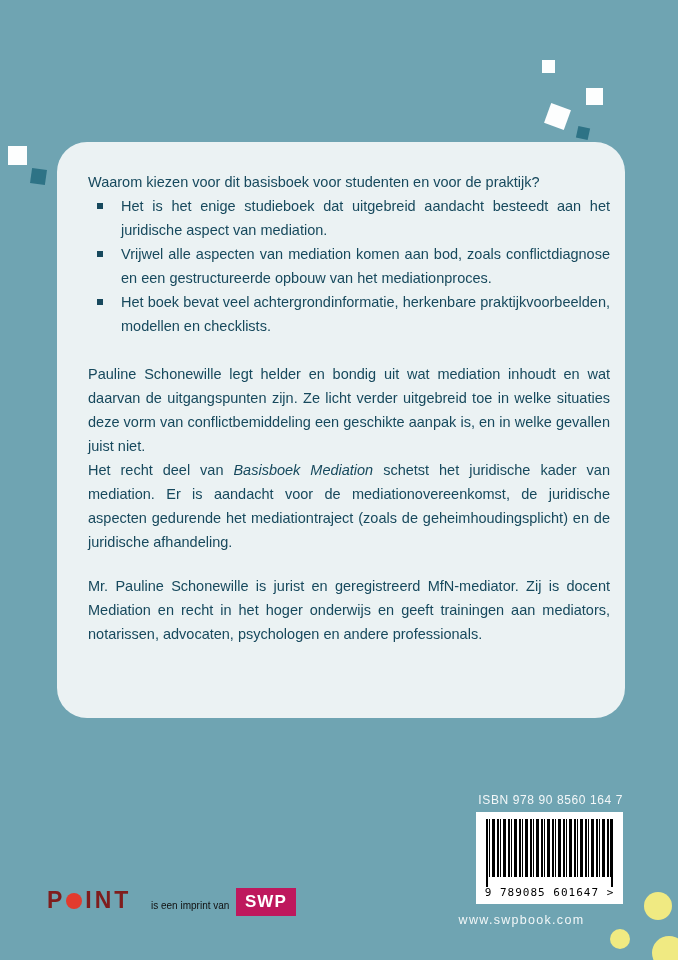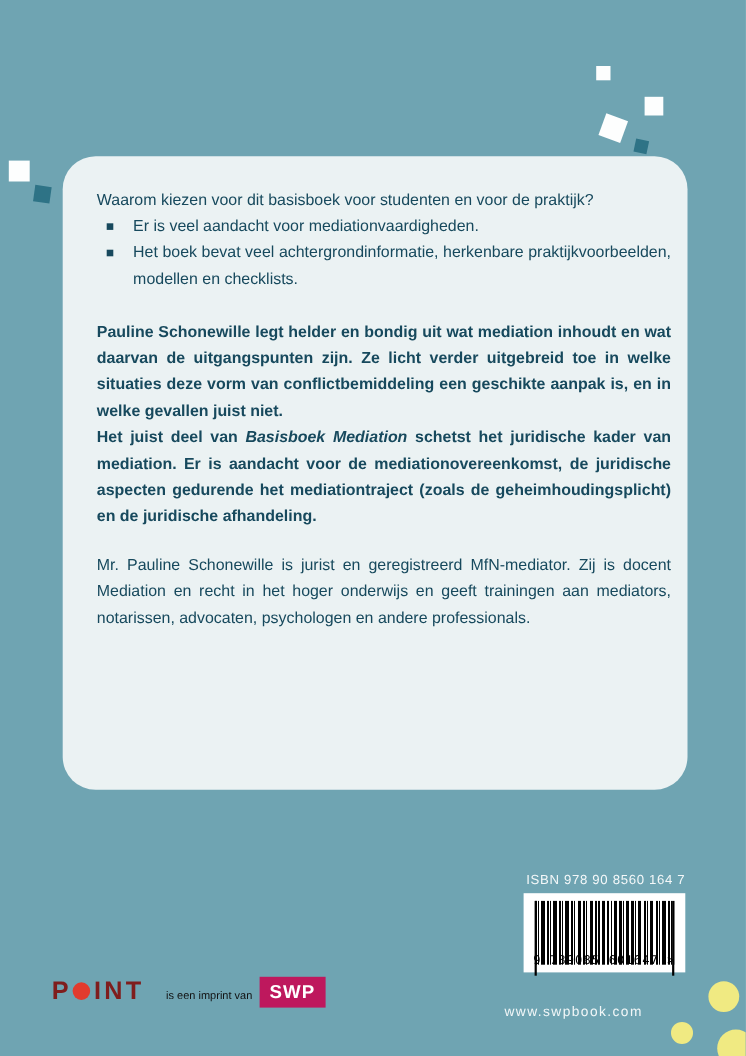--- a/index.html
+++ b/index.html
@@ -39,34 +39,34 @@
   }
   .panel p { margin: 0; }
   .question { margin-bottom: 0; }
   .bullets { margin: 0 0 24px 0; }
   .bullet { position: relative; padding-left: 33px; text-align: justify; }
   .marker {
     position: absolute; left: 9px; top: 9px;
     width: 6px; height: 6px; background: #17495D;
     display: block;
   }
-  .main-block { margin: 0 0 20px 0; font-weight: bold; }
+  .main-block { margin: 0 0 20px 0; }
   .main-block p { text-align: justify; }
   .bio { text-align: justify; }
   em { font-style: italic; }
 
   
   .isbn {
     position: absolute; left: 476px; top: 793px; width: 147px;
     color: #F4F8F9; font-size: 12px; letter-spacing: 0.6px;
     text-align: right; white-space: nowrap;
   }
   .barcode-box {
     position: absolute; left: 476px; top: 812px;
-    width: 147px; height: 72px; background: #FFFFFF;
+    width: 147px; height: 92px; background: #FFFFFF;
   }
   .bars {
     position: absolute; left: 10px; top: 7px; right: 10px; height: 58px;
     background: repeating-linear-gradient(90deg,
       #000 0px,  #000 2px,
       #fff 2px,  #fff 3px,
       #000 3px,  #000 4px,
       #fff 4px,  #fff 6px,
       #000 6px,  #000 9px,
       #fff 9px,  #fff 11px);
@@ -129,31 +129,35 @@
   <div class="sq sq-d"></div>
   <div class="sq sq-e"></div>
   <div class="sq sq-f"></div>
 
   <div class="panel">
     <p class="question">Waarom kiezen voor dit basisboek voor studenten en voor de praktijk?</p>
 
     <div class="bullets">
       <div class="bullet">
         <span class="marker"></span>
-        <span>Er is veel aandacht voor mediationvaardigheden.</span>
+        <span>Het is het enige studieboek dat uitgebreid aandacht besteedt aan het juridische aspect van mediation.</span>
+      </div>
+      <div class="bullet">
+        <span class="marker"></span>
+        <span>Vrijwel alle aspecten van mediation komen aan bod, zoals conflictdiagnose en een gestructureerde opbouw van het mediationproces.</span>
       </div>
       <div class="bullet">
         <span class="marker"></span>
         <span>Het boek bevat veel achtergrondinformatie, herkenbare praktijkvoorbeelden, modellen en checklists.</span>
       </div>
     </div>
 
     <div class="main-block">
       <p>Pauline Schonewille legt helder en bondig uit wat mediation inhoudt en wat daarvan de uitgangspunten zijn. Ze licht verder uitgebreid toe in welke situaties deze vorm van conflictbemiddeling een geschikte aanpak is, en in welke gevallen juist niet.</p>
-      <p><span>Het juist deel van </span><em>Basisboek Mediation</em><span> schetst het juridische kader van mediation. Er is aandacht voor de mediationovereenkomst, de juridische aspecten gedurende het mediationtraject (zoals de geheimhoudingsplicht) en de juridische afhandeling.</span></p>
+      <p><span>Het recht deel van </span><em>Basisboek Mediation</em><span> schetst het juridische kader van mediation. Er is aandacht voor de mediationovereenkomst, de juridische aspecten gedurende het mediationtraject (zoals de geheimhoudingsplicht) en de juridische afhandeling.</span></p>
     </div>
 
     <p class="bio">Mr. Pauline Schonewille is jurist en geregistreerd MfN-mediator. Zij is docent Mediation en recht in het hoger onderwijs en geeft trainingen aan mediators, notarissen, advocaten, psychologen en andere professionals.</p>
   </div>
 
   <div class="isbn">ISBN 978 90 8560 164 7</div>
   <div class="barcode-box">
     <div class="bars"></div>
     <div class="bc-num">9 789085 601647 &gt;</div>
   </div>

